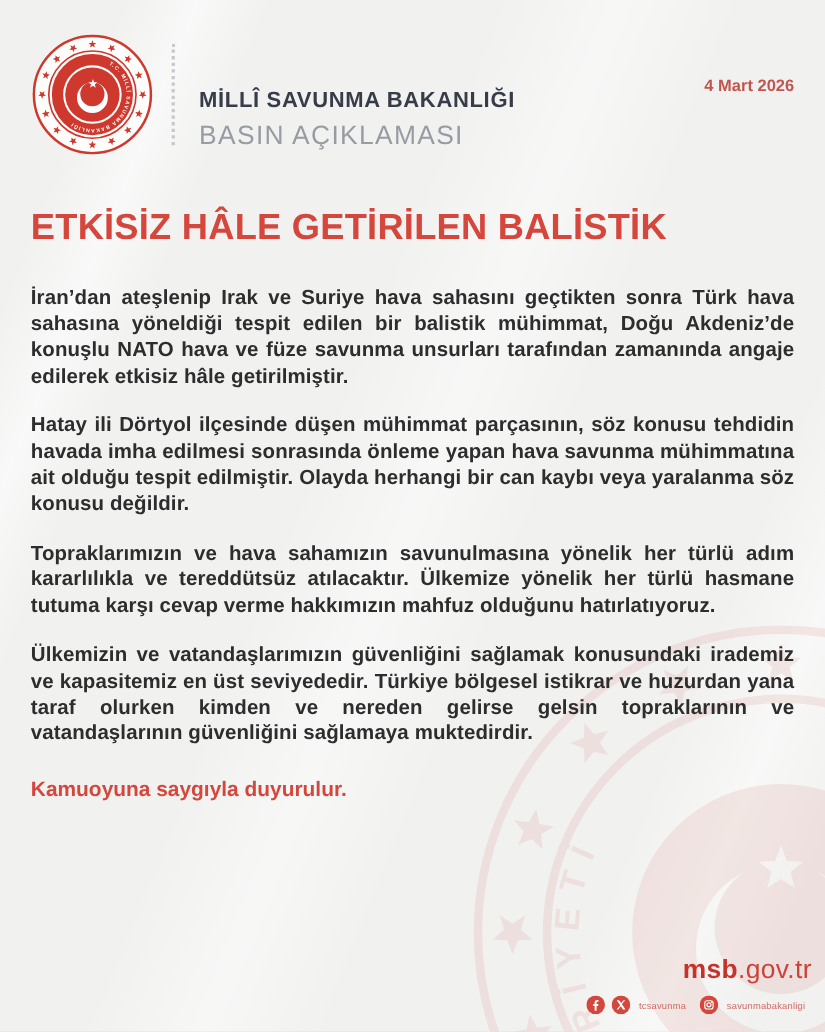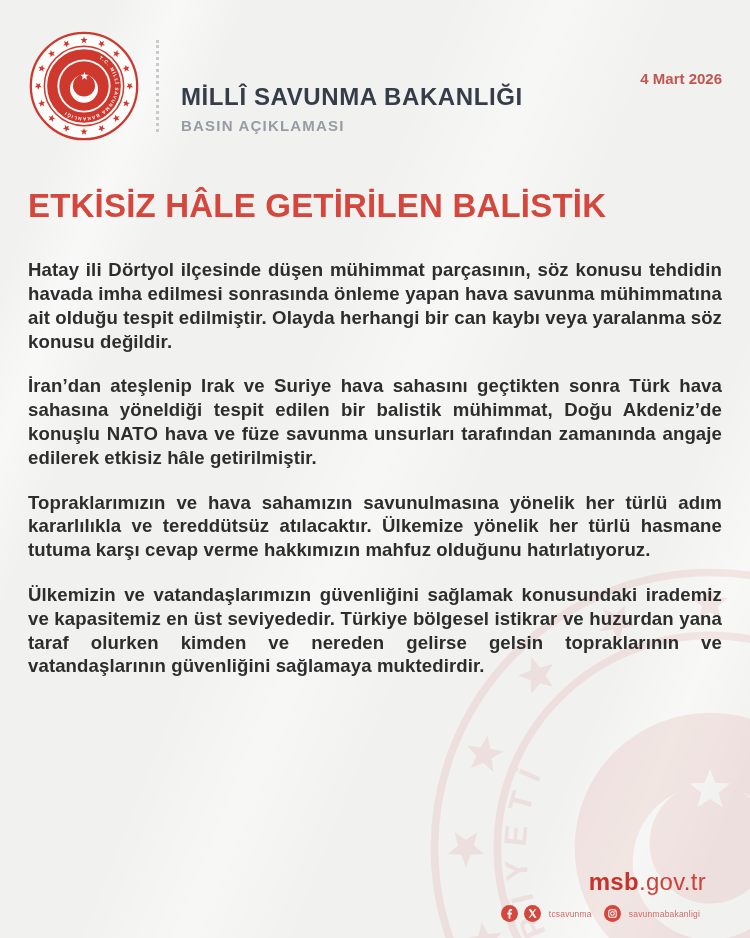--- a/index.html
+++ b/index.html
@@ -27,25 +27,25 @@
     display:flex;align-items:center;
     padding:30px 28px 0 28px;
   }
   .logo{width:112px;height:112px;flex:0 0 auto;}
   .divider{
     height:92px;margin:0 22px 0 16px;
     border-left:3px dotted #c7cacd;
   }
   .head-text{flex:1 1 auto;}
   .ministry{
-    font-size:24px;font-weight:700;color:#363c48;
+    font-size:20px;font-weight:700;color:#363c48;
     letter-spacing:.6px;line-height:1.15;margin-top:45px;
   }
   .subtitle{
-    font-size:15px;font-weight:700;color:#979ca4;
+    font-size:24px;font-weight:400;color:#979ca4;
     letter-spacing:1.2px;margin-top:7px;
   }
   .date{
     align-self:flex-start;
     margin-top:40px;
     font-size:15px;font-weight:700;color:#c2554e;
     white-space:nowrap;
   }
   
   .title{
@@ -64,21 +64,21 @@
     font-weight:700;color:#2d2d2d;
     text-align:justify;text-justify:inter-word;
     letter-spacing:.1px;
   }
   .closing{
     margin-top:30px;
     font-size:19px;font-weight:700;color:#d5473d;
   }
   
   .footer{
-    position:absolute;right:44px;bottom:16px;
+    position:absolute;right:12px;bottom:16px;
     text-align:right;z-index:2;
   }
   .website{
     font-size:24px;color:#cf4137;letter-spacing:.3px;
   }
   .website .b{font-weight:700;color:#c5332a;}
   .social-row{
     margin-top:9px;
     display:flex;align-items:center;justify-content:flex-end;gap:6px;
   }
@@ -174,24 +174,25 @@
       <div class="subtitle">BASIN AÇIKLAMASI</div>
     </div>
     <div class="date">4 Mart 2026</div>
   </div>
 
   <h1 class="title" style="margin-bottom:0;">
     <span style="display:block;">ETKİSİZ HÂLE GETİRİLEN BALİSTİK</span>
   </h1>
 
   <div class="body">
+    <p>İran’dan ateşlenip Irak ve Suriye hava sahasını geçtikten sonra Türk hava sahasına yöneldiği tespit edilen bir balistik mühimmat, Doğu Akdeniz’de konuşlu NATO hava ve füze savunma unsurları tarafından zamanında angaje edilerek etkisiz hâle getirilmiştir.</p>
     <p>Hatay ili Dörtyol ilçesinde düşen mühimmat parçasının, söz konusu tehdidin havada imha edilmesi sonrasında önleme yapan hava savunma mühimmatına ait olduğu tespit edilmiştir. Olayda herhangi bir can kaybı veya yaralanma söz konusu değildir.</p>
-    <p>İran’dan ateşlenip Irak ve Suriye hava sahasını geçtikten sonra Türk hava sahasına yöneldiği tespit edilen bir balistik mühimmat, Doğu Akdeniz’de konuşlu NATO hava ve füze savunma unsurları tarafından zamanında angaje edilerek etkisiz hâle getirilmiştir.</p>
     <p>Topraklarımızın ve hava sahamızın savunulmasına yönelik her türlü adım kararlılıkla ve tereddütsüz atılacaktır. Ülkemize yönelik her türlü hasmane tutuma karşı cevap verme hakkımızın mahfuz olduğunu hatırlatıyoruz.</p>
     <p>Ülkemizin ve vatandaşlarımızın güvenliğini sağlamak konusundaki irademiz ve kapasitemiz en üst seviyededir. Türkiye bölgesel istikrar ve huzurdan yana taraf olurken kimden ve nereden gelirse gelsin topraklarının ve vatandaşlarının güvenliğini sağlamaya muktedirdir.</p>
+    <div class="closing">Kamuoyuna saygıyla duyurulur.</div>
   </div>
 
   <div class="footer">
     <div class="website">
       <span class="b">msb</span><span>.gov.tr</span>
     </div>
     <div class="social-row">
       <span class="soc-icon">
         <svg viewBox="0 0 24 24" width="17" height="17">
           <circle cx="12" cy="12" r="12" fill="#d5473d"></circle>

